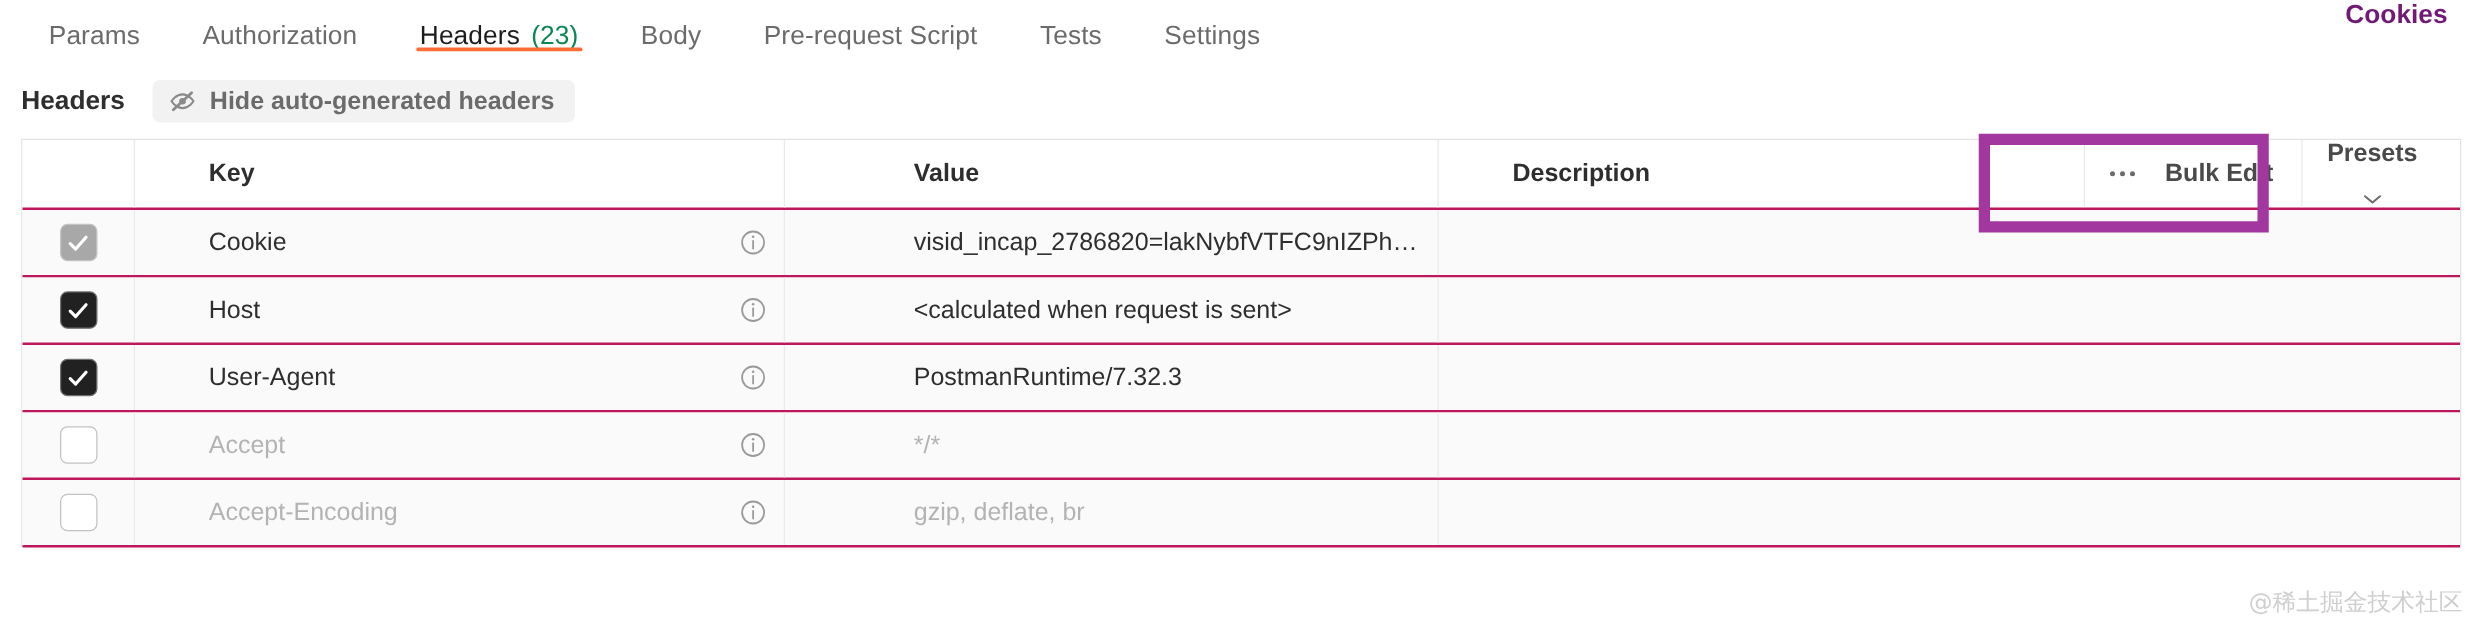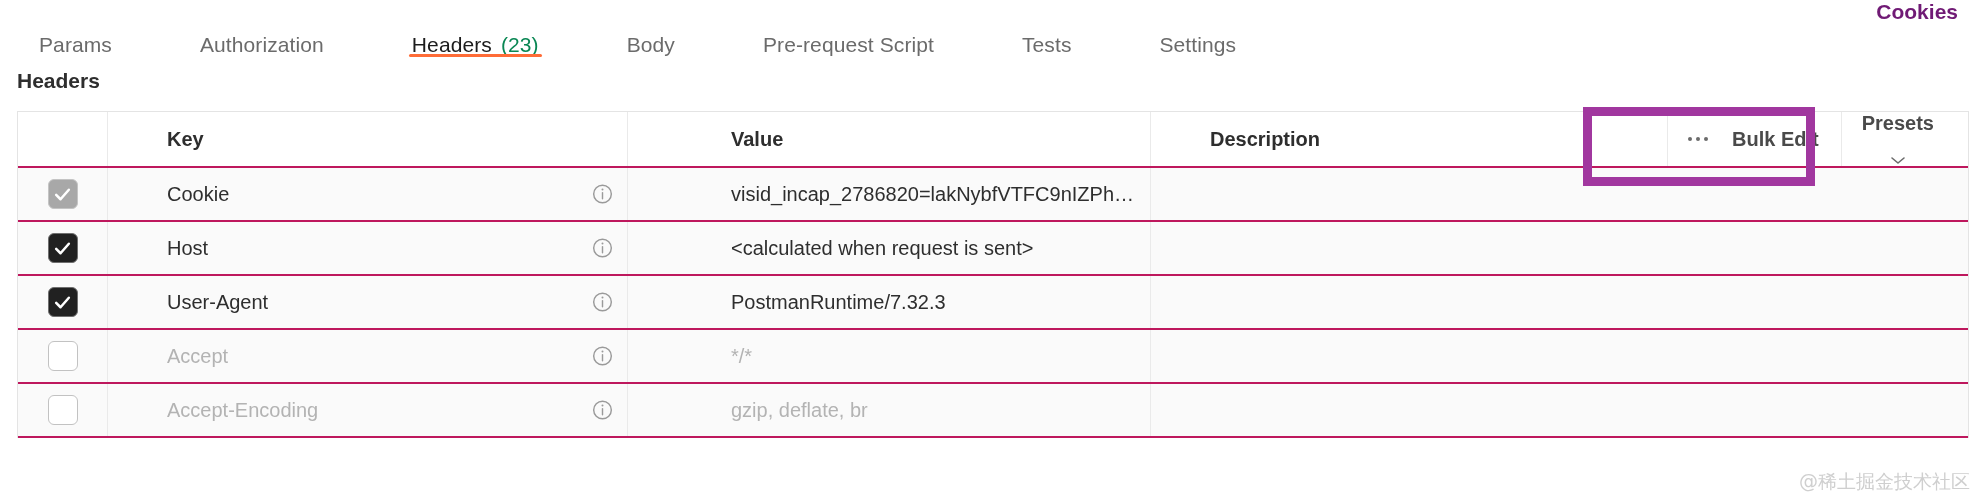--- a/index.html
+++ b/index.html
@@ -20,22 +20,21 @@
   .tabbar {
     height: 57px;
     display: flex;
     align-items: stretch;
     padding: 0 22px 0 14px;
     box-sizing: border-box;
     position: relative;
   }
   .tabs {
     display: flex;
-    align-items: flex-end;
-    gap: 38px;
+    align-items: center;
   }
   .tab {
     display: flex;
     align-items: center;
     padding: 0 25px;
     font-size: 21px;
     color: #6b6b6b;
     cursor: pointer;
     position: relative;
     white-space: nowrap;
@@ -266,20 +265,30 @@
         <span>Settings</span>
       </div>
     </div>
   <div class="cookies-link">
     <span>Cookies</span>
   </div>
 </div>
 
 <div class="subbar">
   <div class="subbar-title">Headers</div>
+  <div class="hide-btn">
+    <span class="eye-slash-icon">
+      <svg viewBox="0 0 24 24" width="22" height="22" fill="none" stroke="#8a8a8a" stroke-width="1.8" stroke-linecap="round">
+        <path d="M2.5 12s3.6-6 9.5-6 9.5 6 9.5 6-3.6 6-9.5 6S2.5 12 2.5 12z"></path>
+        <circle cx="12" cy="12" r="2.9" fill="#8a8a8a" stroke="none"></circle>
+        <line x1="4" y1="19.5" x2="20" y2="4.5" stroke="#8a8a8a" stroke-width="2.4"></line>
+      </svg>
+    </span>
+    <span>Hide auto-generated headers</span>
+  </div>
 </div>
 
 <div class="table-wrap">
 
   <div class="row head">
     <div class="cell c-check"></div>
     <div class="cell c-key">
       <span class="cell-text">Key</span>
     </div>
     <div class="cell c-value">

